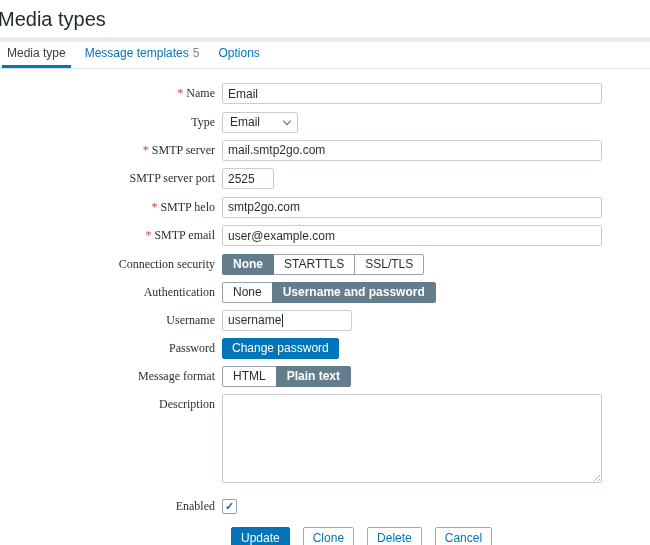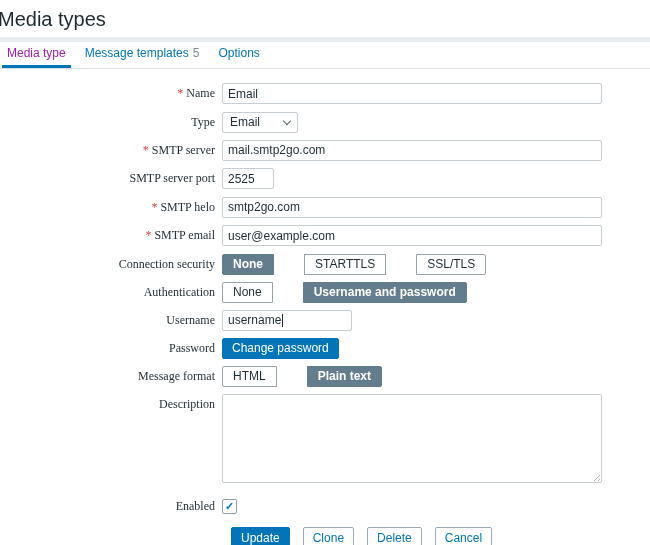--- a/index.html
+++ b/index.html
@@ -10,21 +10,21 @@
     font-family: "Liberation Sans", sans-serif;
     font-size: 12px; color: #1f2c33;
   }
   
   .page-header { padding: 8px 22px 6px 0; }
   .page-title { font-size: 20px; font-weight: 400; color: #1e2a31; margin-left: -2px; white-space: nowrap; }
   .band { height: 5px; background: #e9edf0; }
   
   .tabbar { display: flex; align-items: flex-end; border-bottom: 1px solid #dbe1e5; height: 27px; padding-left: 2px; background: #fff; }
   .tab { padding: 0 5px; margin-right: 9px; line-height: 23px; border-bottom: 3px solid transparent; color: #0275b8; cursor: pointer; white-space: nowrap; }
-  .tab.active { color: #a21caf; border-bottom-color: #0275b8; }
+  .tab.active { color: #404040; border-bottom-color: #0275b8; }
   .tab .badge { color: #7c8a93; margin-left: 4px; }
   
   .form { padding-top: 14px; }
   .row { display: flex; align-items: flex-start; margin-bottom: 7px; }
   .lbl { width: 222px; padding-right: 7px; text-align: right; line-height: 21px; flex: none; font-family: Liberation Serif, serif; }
   .req { color: #d14545; margin-right: 3px; }
   .ctl { line-height: 21px; }
   .txt {
     height: 21px; border: 1px solid #c6ced4; border-radius: 2px;
     padding: 0 5px; background: #fff; color: #1f2c33;
@@ -36,21 +36,21 @@
     padding: 0 5px; background: #fff; display: flex; align-items: center;
   }
   .caret { display: inline-block; width: 0; height: 13px; border-left: 1px solid #2b2b2b; margin-left: 1px; }
   .select {
     width: 76px; height: 21px; border: 1px solid #c6ced4; border-radius: 2px;
     background: #fff; display: flex; align-items: center; justify-content: space-between;
     padding: 0 7px; cursor: pointer;
   }
   .chev { width: 6px; height: 6px; border-right: 1px solid #56656d; border-bottom: 1px solid #56656d; transform: rotate(45deg); margin-top: -3px; flex: none; }
   
-  .seg { display: flex; gap: 31px; }
+  .seg { display: flex; }
   .seg-item {
     border: 1px solid #98a4ab; margin-left: -1px; background: #fff;
     line-height: 19px; padding: 0 10px; cursor: pointer; white-space: nowrap;
   }
   .seg-item:first-child { margin-left: 0; border-radius: 2px 0 0 2px; }
   .seg-item:last-child { border-radius: 0 2px 2px 0; text-align: right; }
   .seg-item.sel { background: #647d8c; border-color: #647d8c; color: #fff; font-weight: 700; position: relative; z-index: 1; }
   
   .btn {
     height: 21px; padding: 0 9px; border-radius: 2px; cursor: pointer;

